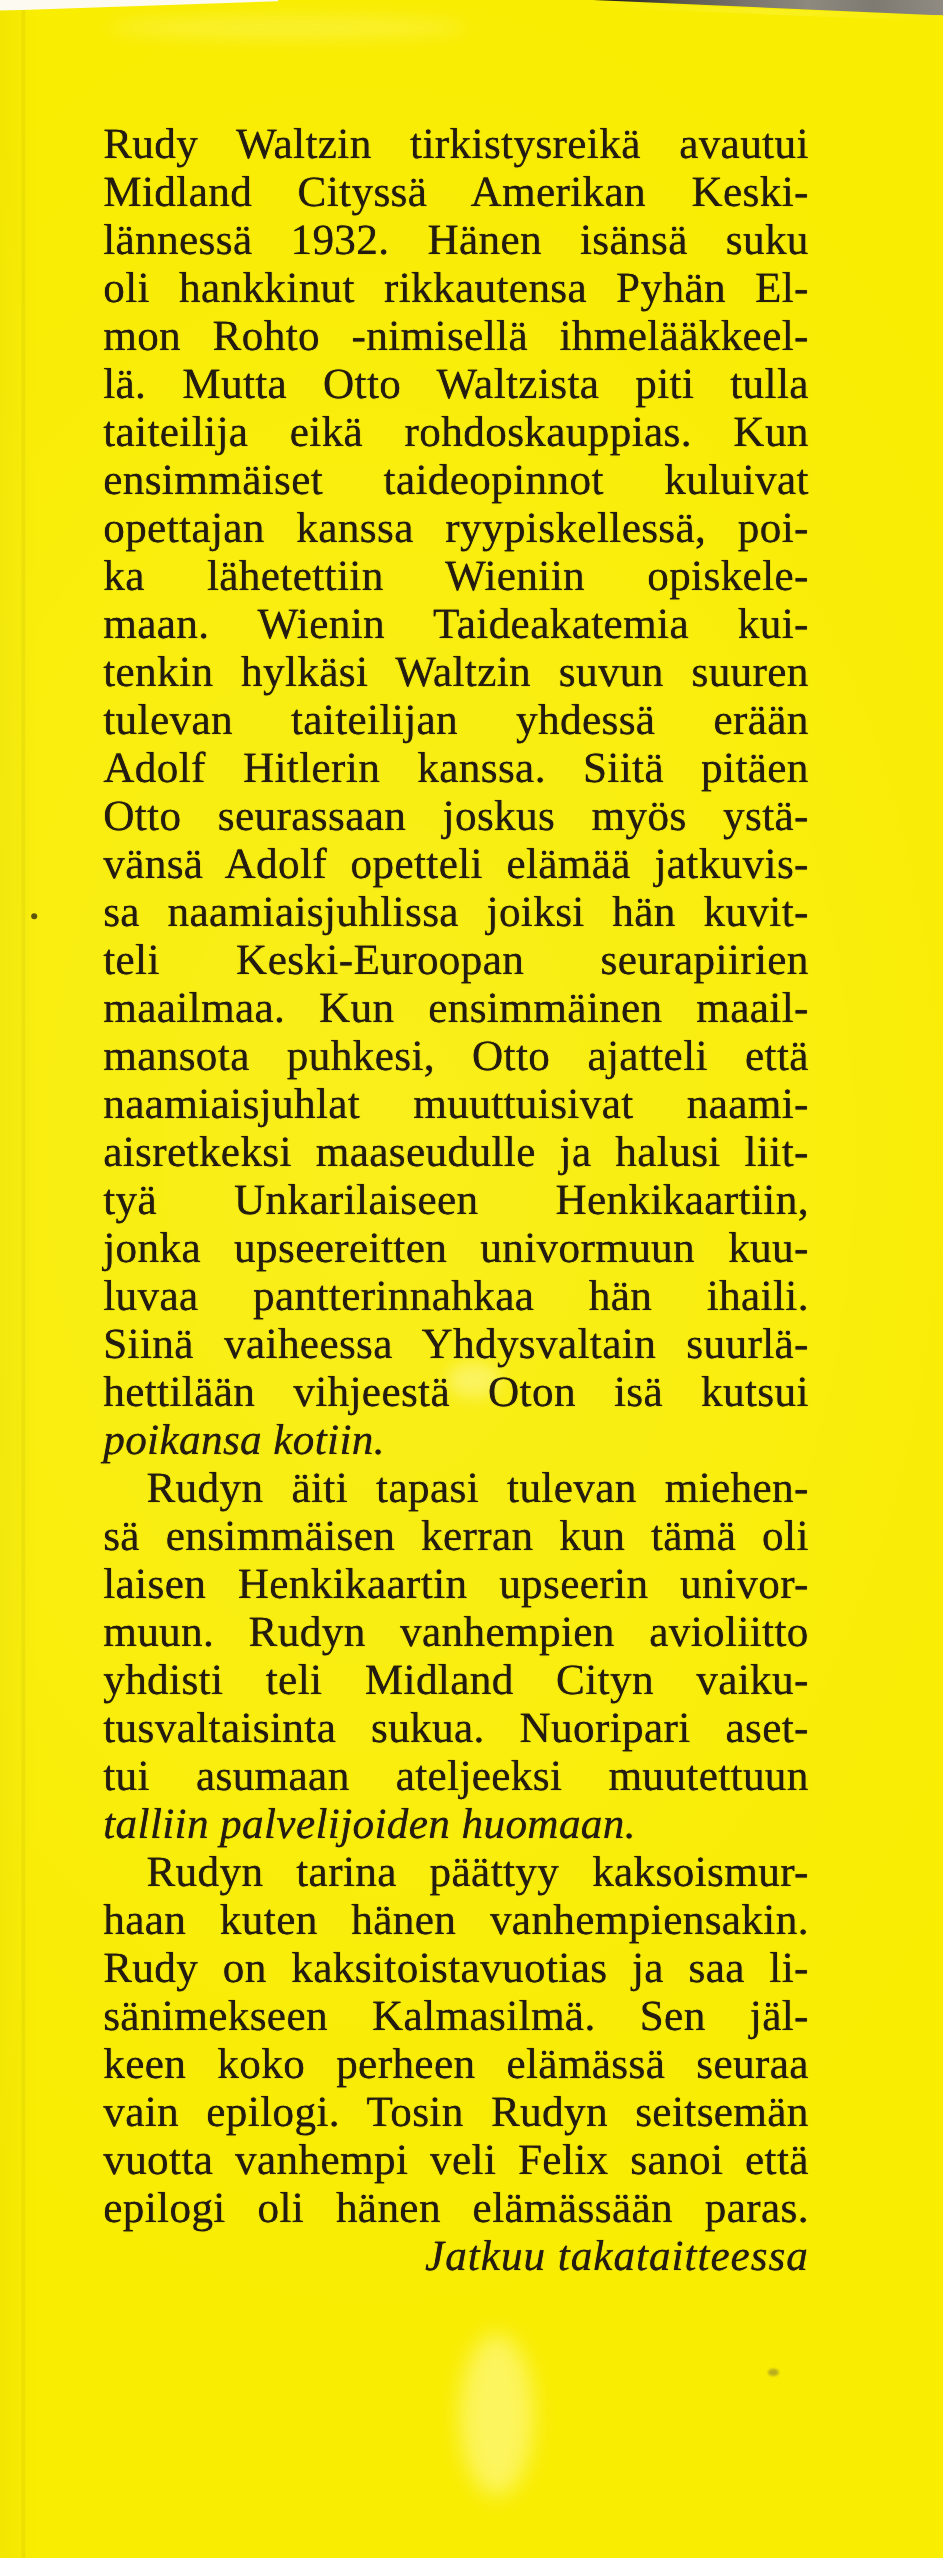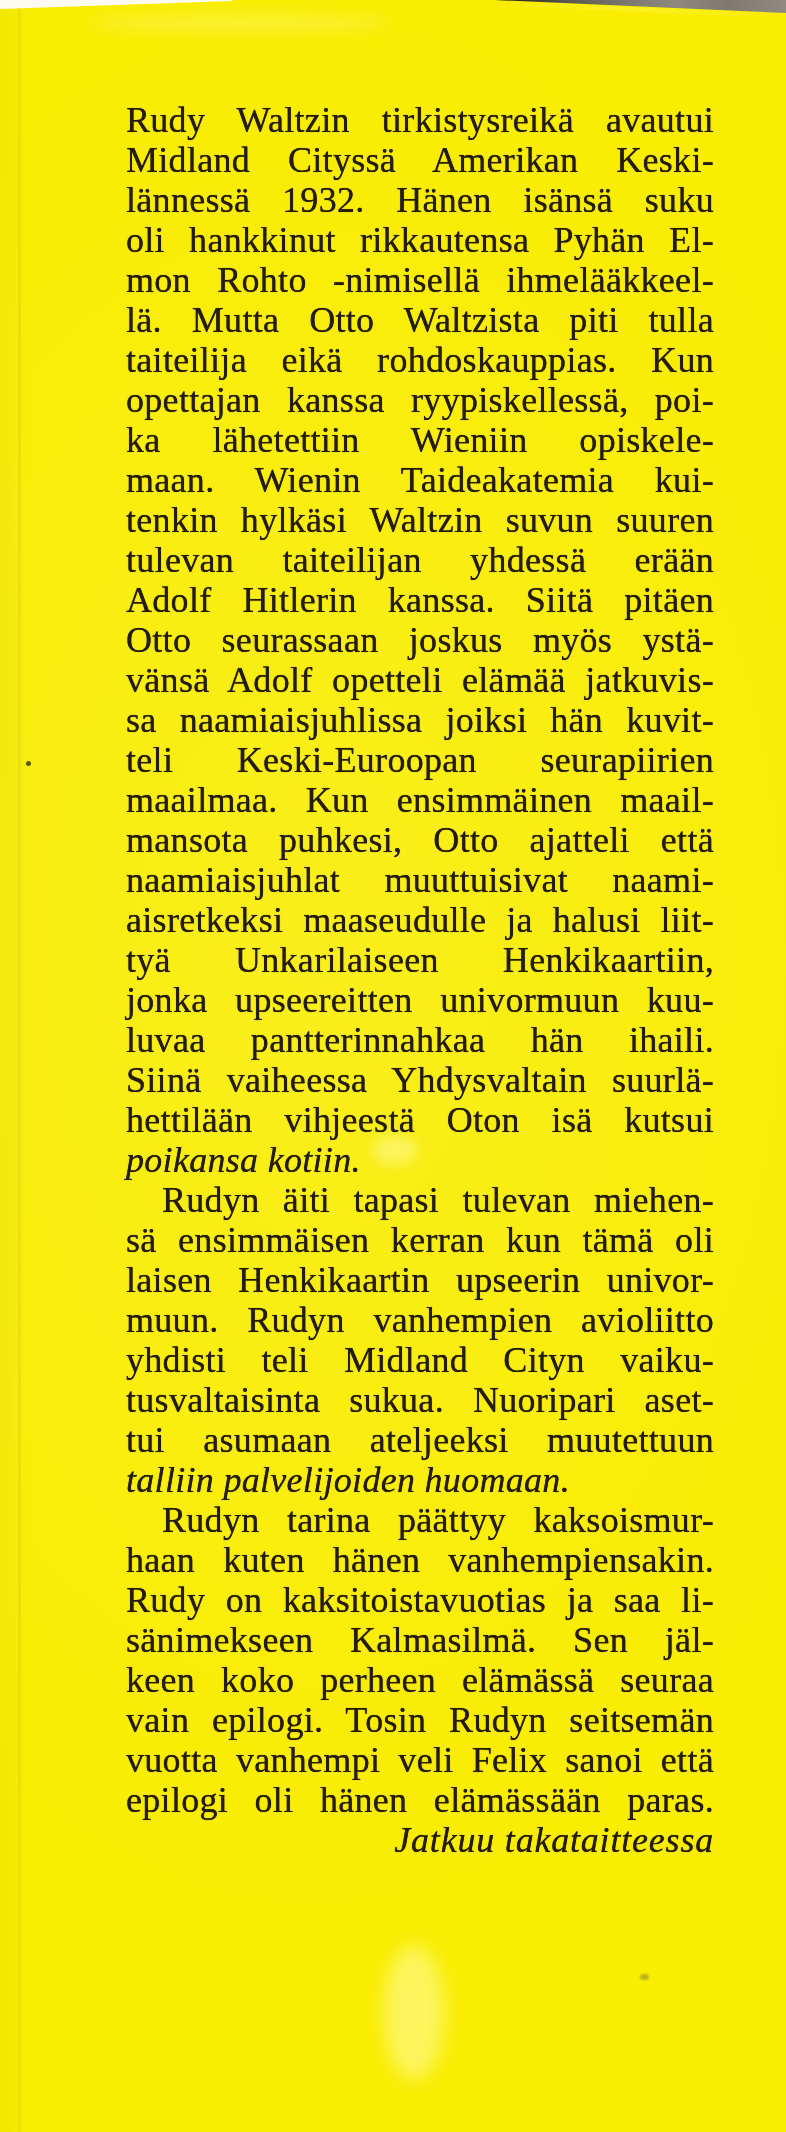--- a/index.html
+++ b/index.html
@@ -98,21 +98,20 @@
   .textblock {
     position: absolute;
     left: 86px;
     top: 100px;
     width: 588px;
     color: var(--ink, #241c0e);
     font-size: 36px;
     line-height: 40px;
     letter-spacing: 0.3px;
     text-shadow: 0 0 0.7px currentColor;
-    margin-left: 40px;
   }
   .line {
     height: 40px;
     text-align: justify;
     text-align-last: justify;
   }
   .line.left   { text-align: center;  text-align-last: left; font-style: italic;  }
   .line.right  { text-align: center; text-align-last: right; }
   .line.indent { text-indent: 36px; }
   .line.italic { font-style: italic; letter-spacing: 0.8px; }
@@ -132,20 +131,21 @@
   <div class="speck-2"></div>
 
   <main class="textblock" id="textblock">
       <div class="line">Rudy Waltzin tirkistysreikä avautui</div>
       <div class="line">Midland Cityssä Amerikan Keski-</div>
       <div class="line">lännessä 1932. Hänen isänsä suku</div>
       <div class="line">oli hankkinut rikkautensa Pyhän El-</div>
       <div class="line">mon Rohto -nimisellä ihmelääkkeel-</div>
       <div class="line">lä. Mutta Otto Waltzista piti tulla</div>
       <div class="line">taiteilija eikä rohdoskauppias. Kun</div>
+      <div class="line">ensimmäiset taideopinnot kuluivat</div>
       <div class="line">opettajan kanssa ryypiskellessä, poi-</div>
       <div class="line">ka lähetettiin Wieniin opiskele-</div>
       <div class="line">maan. Wienin Taideakatemia kui-</div>
       <div class="line">tenkin hylkäsi Waltzin suvun suuren</div>
       <div class="line">tulevan taiteilijan yhdessä erään</div>
       <div class="line">Adolf Hitlerin kanssa. Siitä pitäen</div>
       <div class="line">Otto seurassaan joskus myös ystä-</div>
       <div class="line">vänsä Adolf opetteli elämää jatkuvis-</div>
       <div class="line">sa naamiaisjuhlissa joiksi hän kuvit-</div>
       <div class="line">teli Keski-Euroopan seurapiirien</div>

